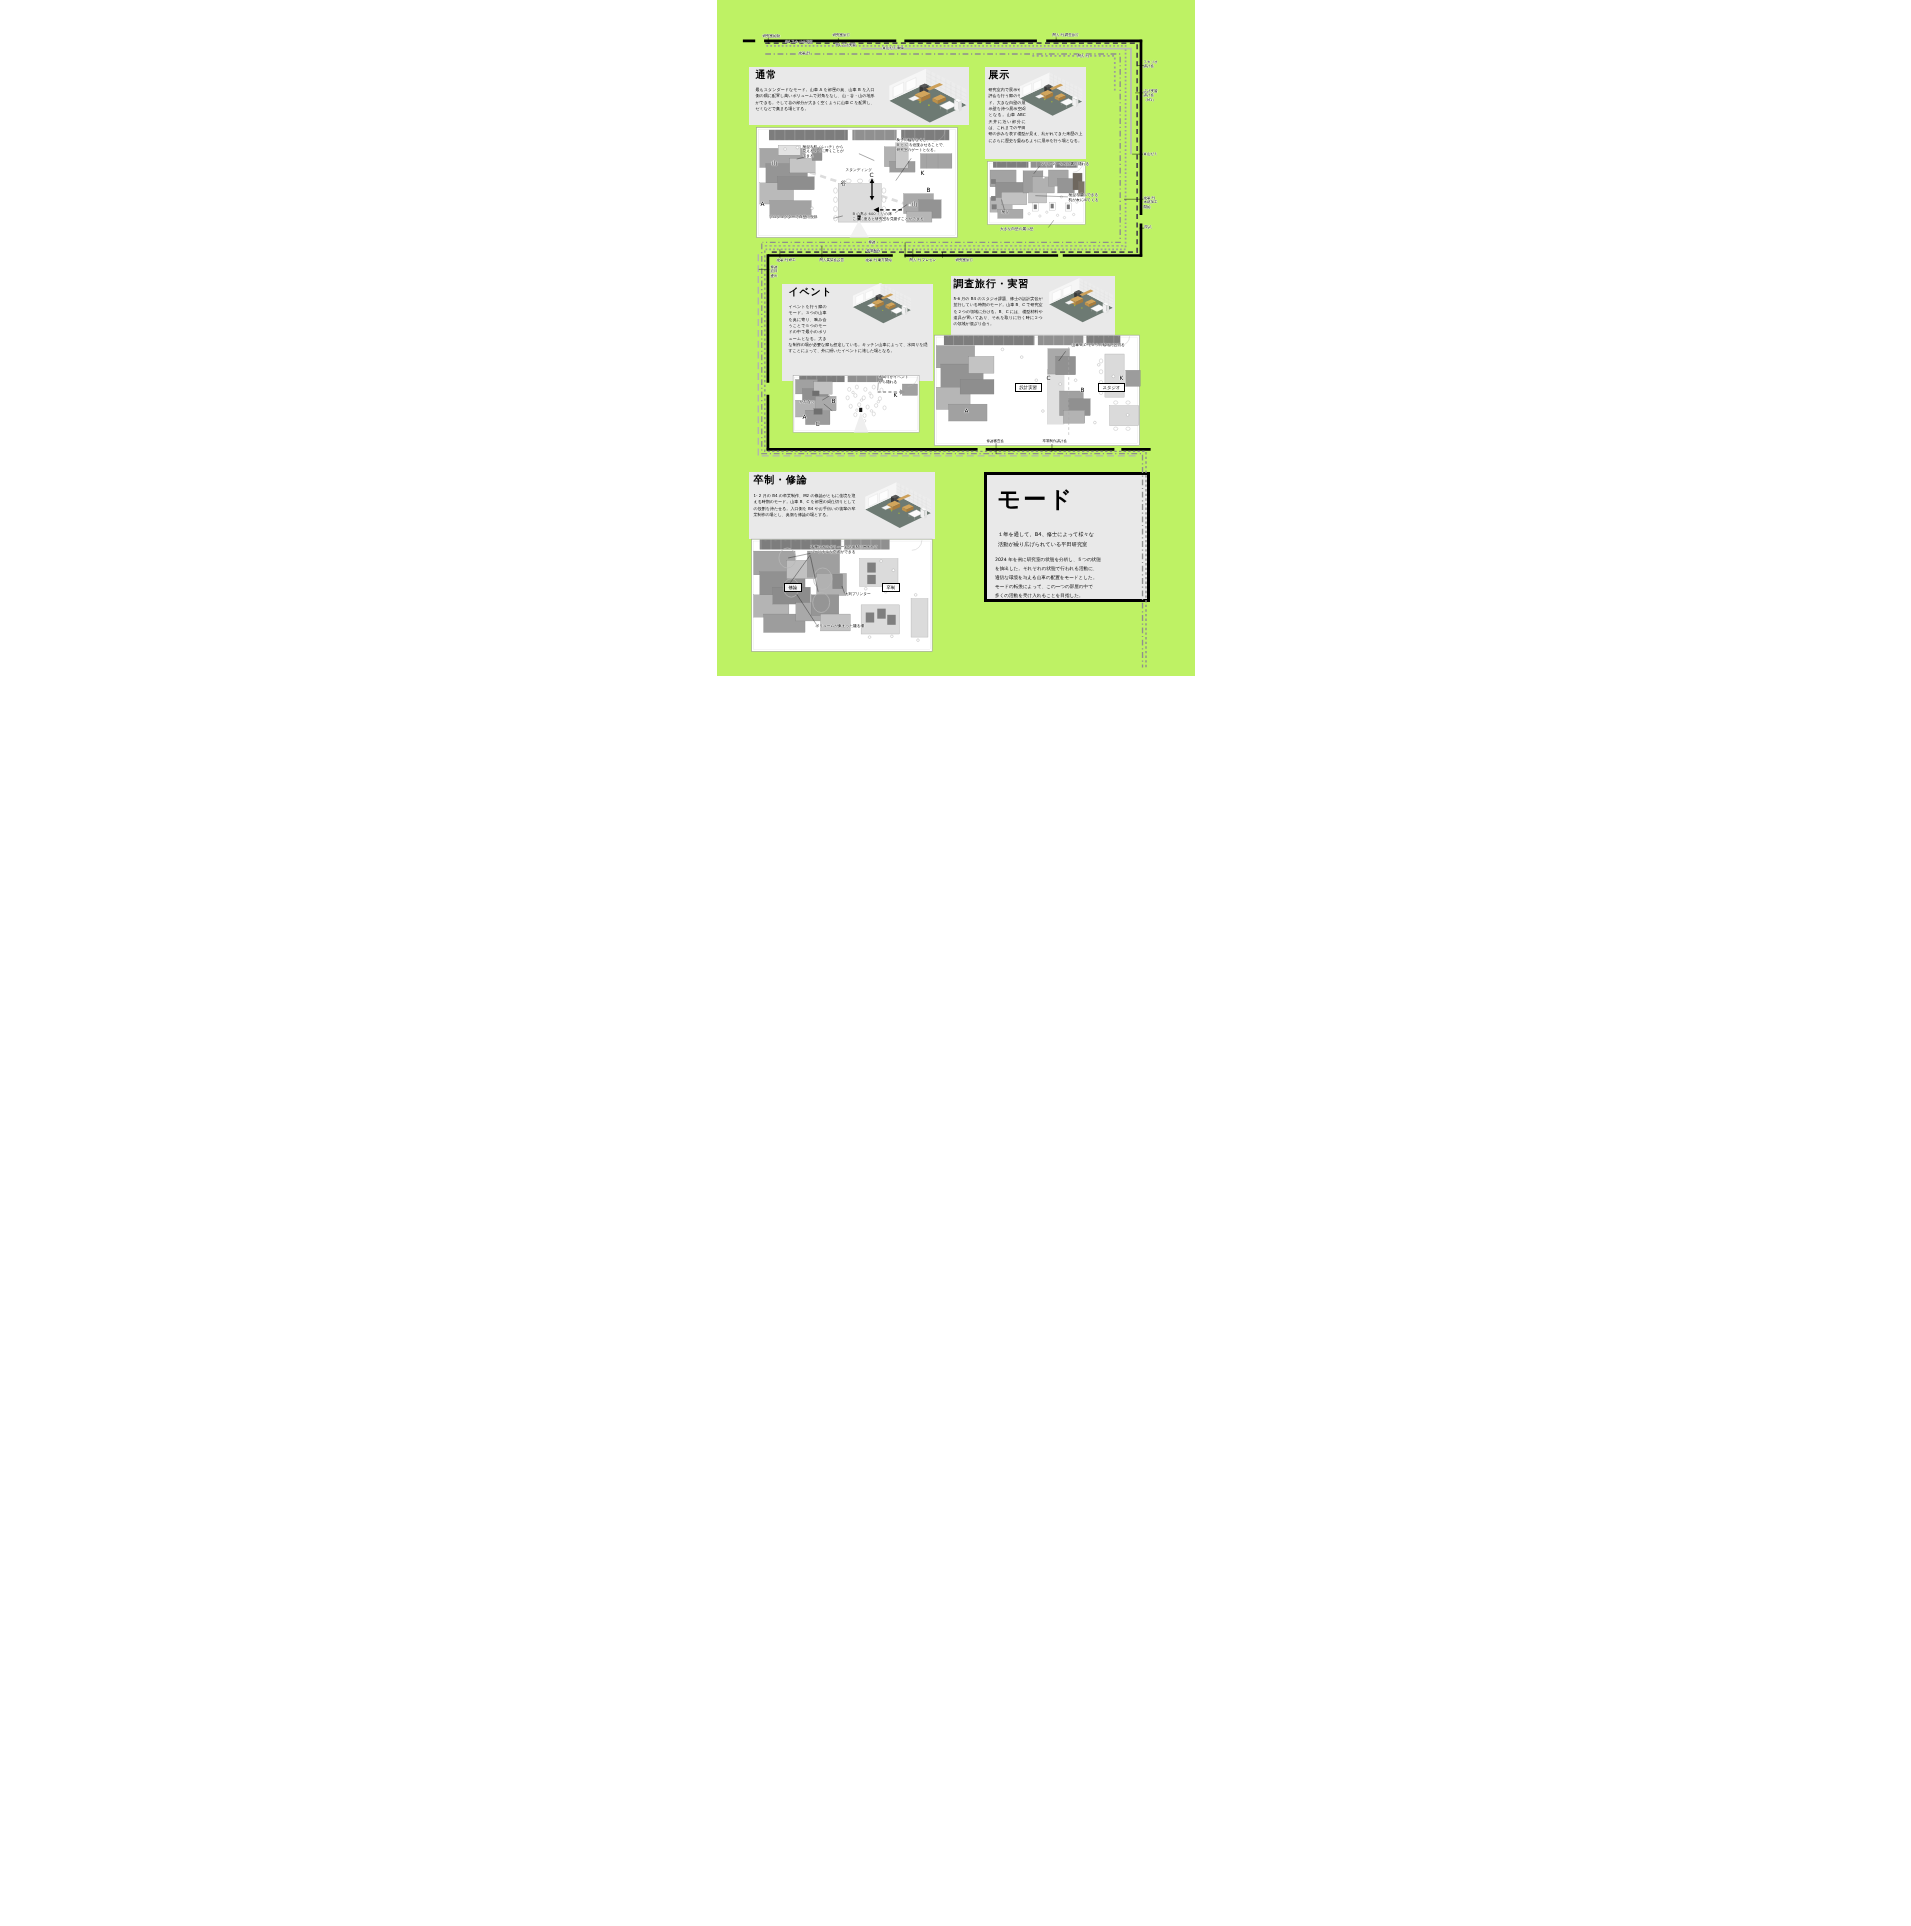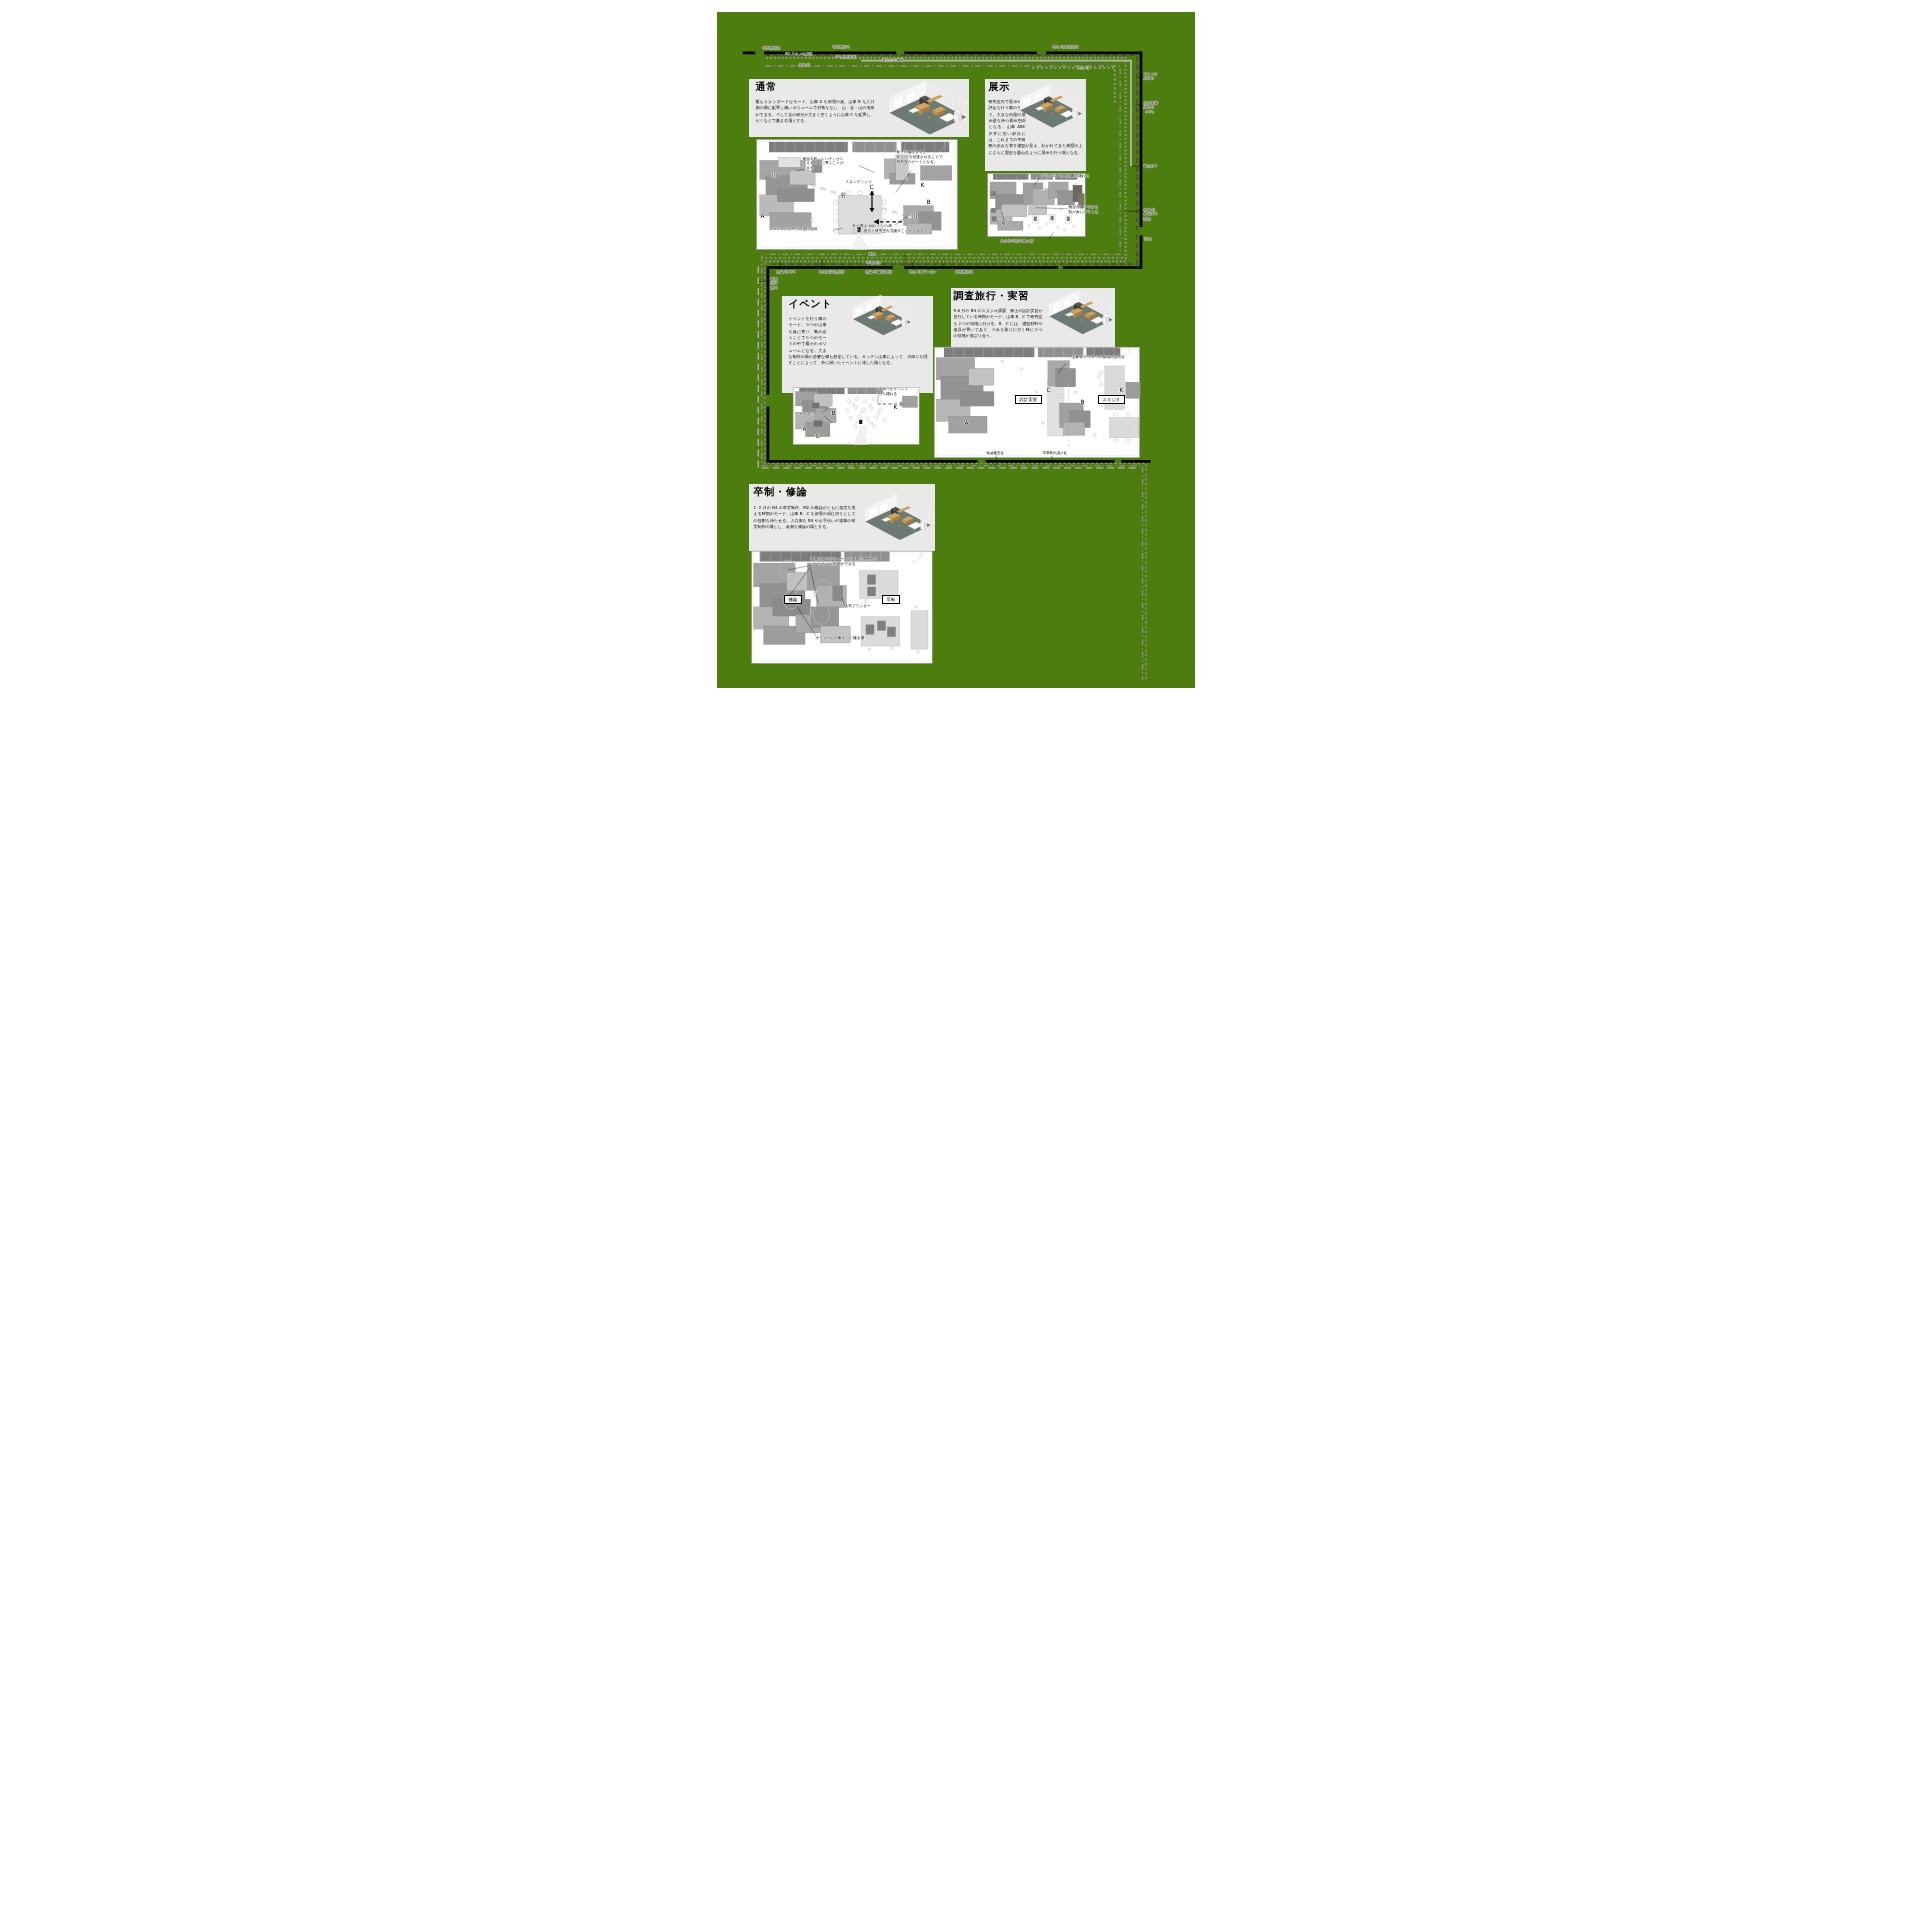--- a/index.html
+++ b/index.html
@@ -1,17 +1,17 @@
 <!DOCTYPE html>
 <html style="font-size:6.2px"><head>
 <meta charset="utf-8">
 <style>
   html,body{margin:0;padding:0;background:#fff;}
   body{font-family:"DejaVu Sans","Liberation Sans",sans-serif;color:#000;}
-  .page{position:relative;width:478px;height:676px;margin:12px auto;background:#4d7c0f;overflow:hidden;}
+  .page{position:relative;width:478px;height:676px;margin:0 auto;background:#bef264;overflow:hidden;}
   .panel{position:absolute;background:#e9e9e9;}
   .sec-title{position:absolute;font-size:10px;font-weight:600;letter-spacing:0.8px;line-height:1;}
   .sec-body{position:absolute;font-size:4px;line-height:1.58;text-align:justify;}
   .sec-body .fspacer{float:right;}
   .iso{position:absolute;}
   .plan{position:absolute;}
   .plan svg{position:absolute;left:0;top:0;}
   .halo{text-shadow:0 0 0.8px #fff,0 0 0.8px #fff,0 0 1.2px #fff,0.4px 0.4px 0.4px #fff,-0.4px -0.4px 0.4px #fff;}
   .lbl{position:absolute;font-size:3.5px;line-height:1.25;white-space:pre-line;z-index:12;}
   .ann{position:absolute;font-size:3.7px;line-height:1.3;white-space:pre-line;z-index:6;}
@@ -456,20 +456,30 @@
       <path d="M446 6 A 26 26 0 0 1 420 32" stroke="#b5b5b5" fill="none"></path>
     </svg>
     <div class="ann halo" style="left:61px;top:7px;width:94px;">本棚などのボリュームや面材に囲まれて
 パーソナルな空間ができる</div>
     <div class="boxlbl" style="left:34px;top:45px;">修論</div>
     <div class="boxlbl" style="left:132px;top:45px;">卒制</div>
     <div class="ann halo" style="left:95px;top:54px;white-space:nowrap;">大判プリンター</div>
     <div class="ann halo" style="left:66px;top:86px;white-space:nowrap;">ボリュームが集まった籠る場</div>
   </div>
 
+  <div class="mode-box">
+    <div class="mode-title">モード</div>
+    <div class="mode-lead">１年を通して、B4、修士によって様々な
+活動が繰り広げられている平田研究室</div>
+    <div class="mode-body">2024 年を例に研究室の状態を分析し、５つの状態
+を抽出した。それぞれの状態で行われる活動に、
+適切な環境を与える山車の配置をモードとした。
+モードの転換によって、この一つの部屋の中で
+多くの活動を受け入れることを目指した。</div>
+  </div>
 
   <svg class="tl" width="478" height="676" viewBox="0 0 1240 1754">
     <g stroke="#000" stroke-width="7" fill="none">
       <path d="M67 106 H99 M122 106 H465 M486 106 H830 M854 106 H1103"></path>
       <path d="M1100 103 V558 M1100 580 V666"></path>
       <path d="M132 663 H456 M486 663 H885 M897 663 H1103"></path>
       <path d="M132 660 V993 M132 1024 V1169"></path>
       <path d="M129 1166 H676 M697 1166 H1031 M1049 1166 H1125"></path>
     </g>
     <path d="M125 112 H1090 V654 H137" stroke="#4b4b4b" stroke-width="4.5" stroke-dasharray="13 9" fill="none"></path>

